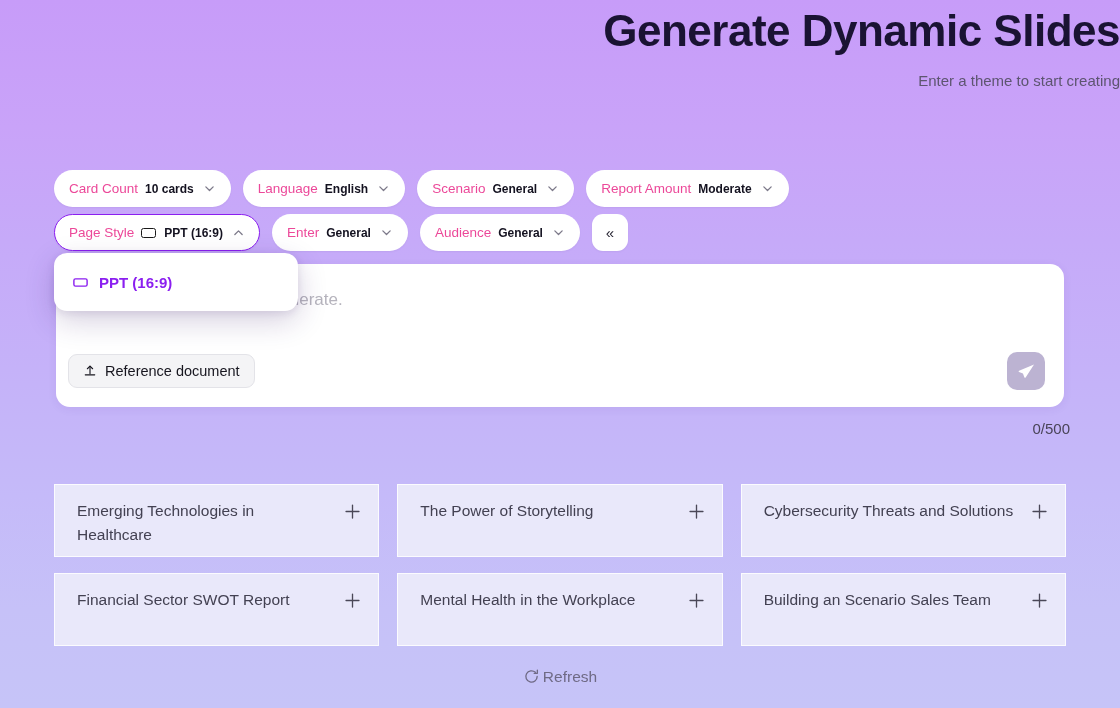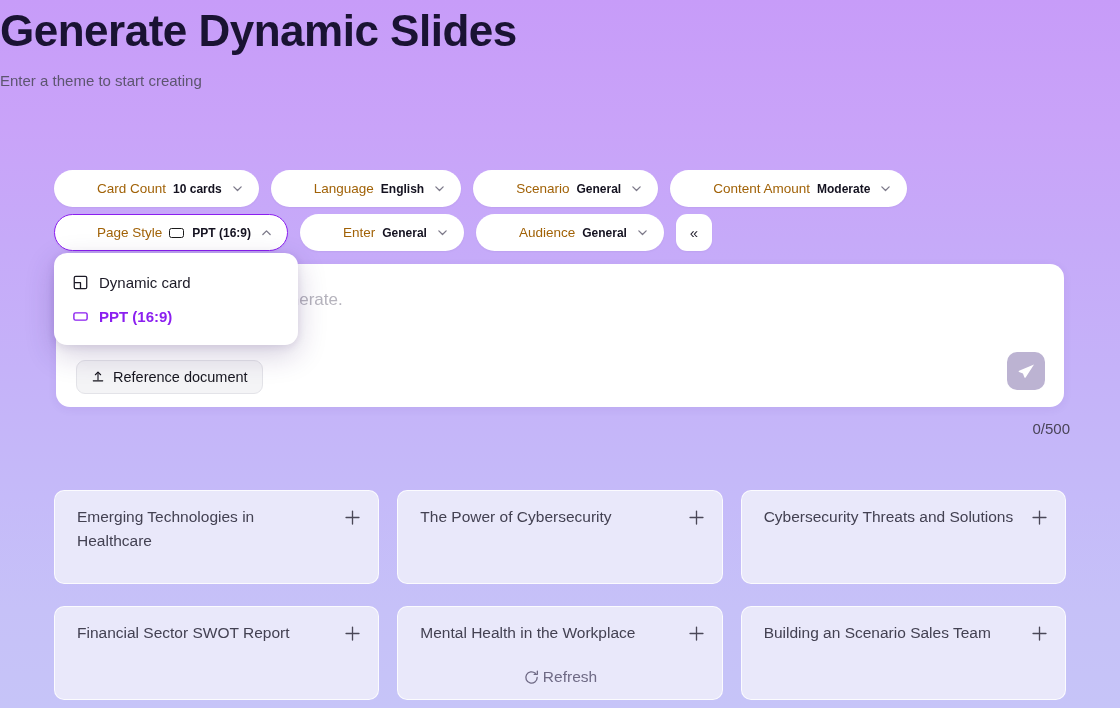--- a/index.html
+++ b/index.html
@@ -20,21 +20,21 @@
       #c5baf9 70%,
       #c6c1f8 86%,
       #c6c4f8 100%);
     position: relative;
     -webkit-font-smoothing: antialiased;
   }
 
   
   .header {
     padding-top: 2px;
-    text-align: left;
+    text-align: right;
   }
   .page-title {
     font-size: 44px;
     font-weight: 700;
     color: #1a1333;
     letter-spacing: -0.5px;
     line-height: 58px;
   }
   .page-subtitle {
     font-size: 15px;
@@ -67,22 +67,21 @@
     border-radius: 19px;
     white-space: nowrap;
     cursor: pointer;
     box-shadow: 0 1px 2px rgba(60,30,110,0.06);
   }
   .chip.active {
     border-color: #8b1ff0;
   }
   .chip-label {
     font-size: 13.5px;
-    color: #a16207;
-    margin-left: 28px;
+    color: #ec4899;
   }
   .chip-value {
     font-size: 12px;
     font-weight: 700;
     color: #141220;
   }
   .chip-icon-rect {
     display: inline-block;
     width: 15px;
     height: 10px;
@@ -157,35 +156,34 @@
   .placeholder {
     position: absolute;
     left: 24px;
     top: 26px;
     font-size: 17px;
     color: #b6b4bd;
     white-space: nowrap;
   }
   .ref-doc-btn {
     position: absolute;
-    left: 20px;
+    left: 12px;
     top: 90px;
     height: 34px;
     padding: 0 14px;
     display: inline-flex;
     align-items: center;
     gap: 8px;
     background: #f4f4f6;
     border: 1px solid #e3e3e8;
     border-radius: 9px;
     font-size: 14.5px;
     color: #17161f;
     cursor: pointer;
     z-index: 30;
-    margin-top: 6px;
   }
   .upload-icon { width: 14px; height: 14px; display: block; flex: none; }
   .send-btn {
     position: absolute;
     right: 19px;
     top: 88px;
     width: 38px;
     height: 38px;
     border-radius: 10px;
     background: #bcb3d2;
@@ -208,31 +206,30 @@
   .suggestions {
     position: absolute;
     left: 54px;
     top: 484px;
     width: 1012px;
     display: grid;
     grid-template-columns: repeat(3, 1fr);
     gap: 16px 18px;
   }
   .suggestion-card {
-    height: 94px;
+    height: 73px;
     background: #e9e8fa;
     border: 1px solid rgba(255,255,255,0.82);
-    border-radius: 10px;
+    border-radius: 0;
     padding: 14px 16px 0 22px;
     display: flex;
     align-items: flex-start;
     justify-content: space-between;
     gap: 12px;
     cursor: pointer;
-    margin-top: 6px;
   }
   .suggestion-text {
     font-size: 15.5px;
     line-height: 24px;
     color: #434152;
     max-width: 250px;
   }
   .plus-icon {
     width: 19px;
     height: 19px;
@@ -242,21 +239,21 @@
   }
   .plus-icon svg { display: block; }
 
   
   .refresh {
     position: absolute;
     left: 0;
     right: 0;
     top: 668px;
     display: flex;
-    align-items: center;
+    align-items: flex-start;
     justify-content: center;
     gap: 3px;
     cursor: pointer;
   }
   .refresh-icon { width: 17px; height: 17px; display: block; color: #6f6a85; }
   .refresh-label { font-size: 15.5px; color: #6f6a85; }
 </style>
 </head>
 <body>
 
@@ -293,21 +290,21 @@
       <span class="chip-label">Scenario</span>
       <span class="chip-value">General</span>
       <span class="caret">
         <svg viewBox="0 0 16 16" width="13" height="13" fill="none" stroke="currentColor" stroke-width="1.6" stroke-linecap="round" stroke-linejoin="round">
             <polyline points="3.5,6 8,10.5 12.5,6"></polyline>
           </svg>
       </span>
     </div>
 
     <div class="chip">
-      <span class="chip-label">Content Amount</span>
+      <span class="chip-label">Report Amount</span>
       <span class="chip-value">Moderate</span>
       <span class="caret">
         <svg viewBox="0 0 16 16" width="13" height="13" fill="none" stroke="currentColor" stroke-width="1.6" stroke-linecap="round" stroke-linejoin="round">
             <polyline points="3.5,6 8,10.5 12.5,6"></polyline>
           </svg>
       </span>
     </div>
 
   </div>
 
@@ -366,29 +363,20 @@
   <div class="send-btn">
     <svg viewBox="0 0 24 24" width="19" height="19" fill="#ffffff">
       <path d="M21.5 3.2L2.6 11.1c-.7.3-.7 1.2 0 1.5l4.9 1.9 1.9 5c.3.7 1.2.7 1.5.1L21.5 3.2z"></path>
     </svg>
   </div>
 </div>
 
 <div class="counter">0/500</div>
 
 <div class="dropdown">
-  <div class="dropdown-item">
-    <span class="dd-icon">
-      <svg viewBox="0 0 18 18" width="17" height="17" fill="none" stroke="#1c1a26" stroke-width="1.35" stroke-linejoin="round">
-        <rect x="2.4" y="2.4" width="13.2" height="13.2" rx="1.6"></rect>
-        <path d="M2.4 9.2h6.6v6.4"></path>
-      </svg>
-    </span>
-    <span>Dynamic card</span>
-  </div>
   <div class="dropdown-item selected">
     <span class="dd-icon">
       <svg viewBox="0 0 18 18" width="17" height="17" fill="none" stroke="#8b1ff0" stroke-width="1.5" stroke-linejoin="round">
         <rect x="2" y="5.2" width="14" height="7.6" rx="1.7"></rect>
       </svg>
     </span>
     <span>PPT (16:9)</span>
   </div>
 </div>
 
@@ -397,21 +385,21 @@
   <div class="suggestion-card">
     <span class="suggestion-text">Emerging Technologies in Healthcare</span>
     <span class="plus-icon">
       <svg viewBox="0 0 20 20" width="19" height="19" fill="none" stroke="currentColor" stroke-width="1.4" stroke-linecap="round">
           <path d="M10 3.2v13.6M3.2 10h13.6"></path>
         </svg>
     </span>
   </div>
 
   <div class="suggestion-card">
-    <span class="suggestion-text">The Power of Cybersecurity</span>
+    <span class="suggestion-text">The Power of Storytelling</span>
     <span class="plus-icon">
       <svg viewBox="0 0 20 20" width="19" height="19" fill="none" stroke="currentColor" stroke-width="1.4" stroke-linecap="round">
           <path d="M10 3.2v13.6M3.2 10h13.6"></path>
         </svg>
     </span>
   </div>
 
   <div class="suggestion-card">
     <span class="suggestion-text">Cybersecurity Threats and Solutions</span>
     <span class="plus-icon">

